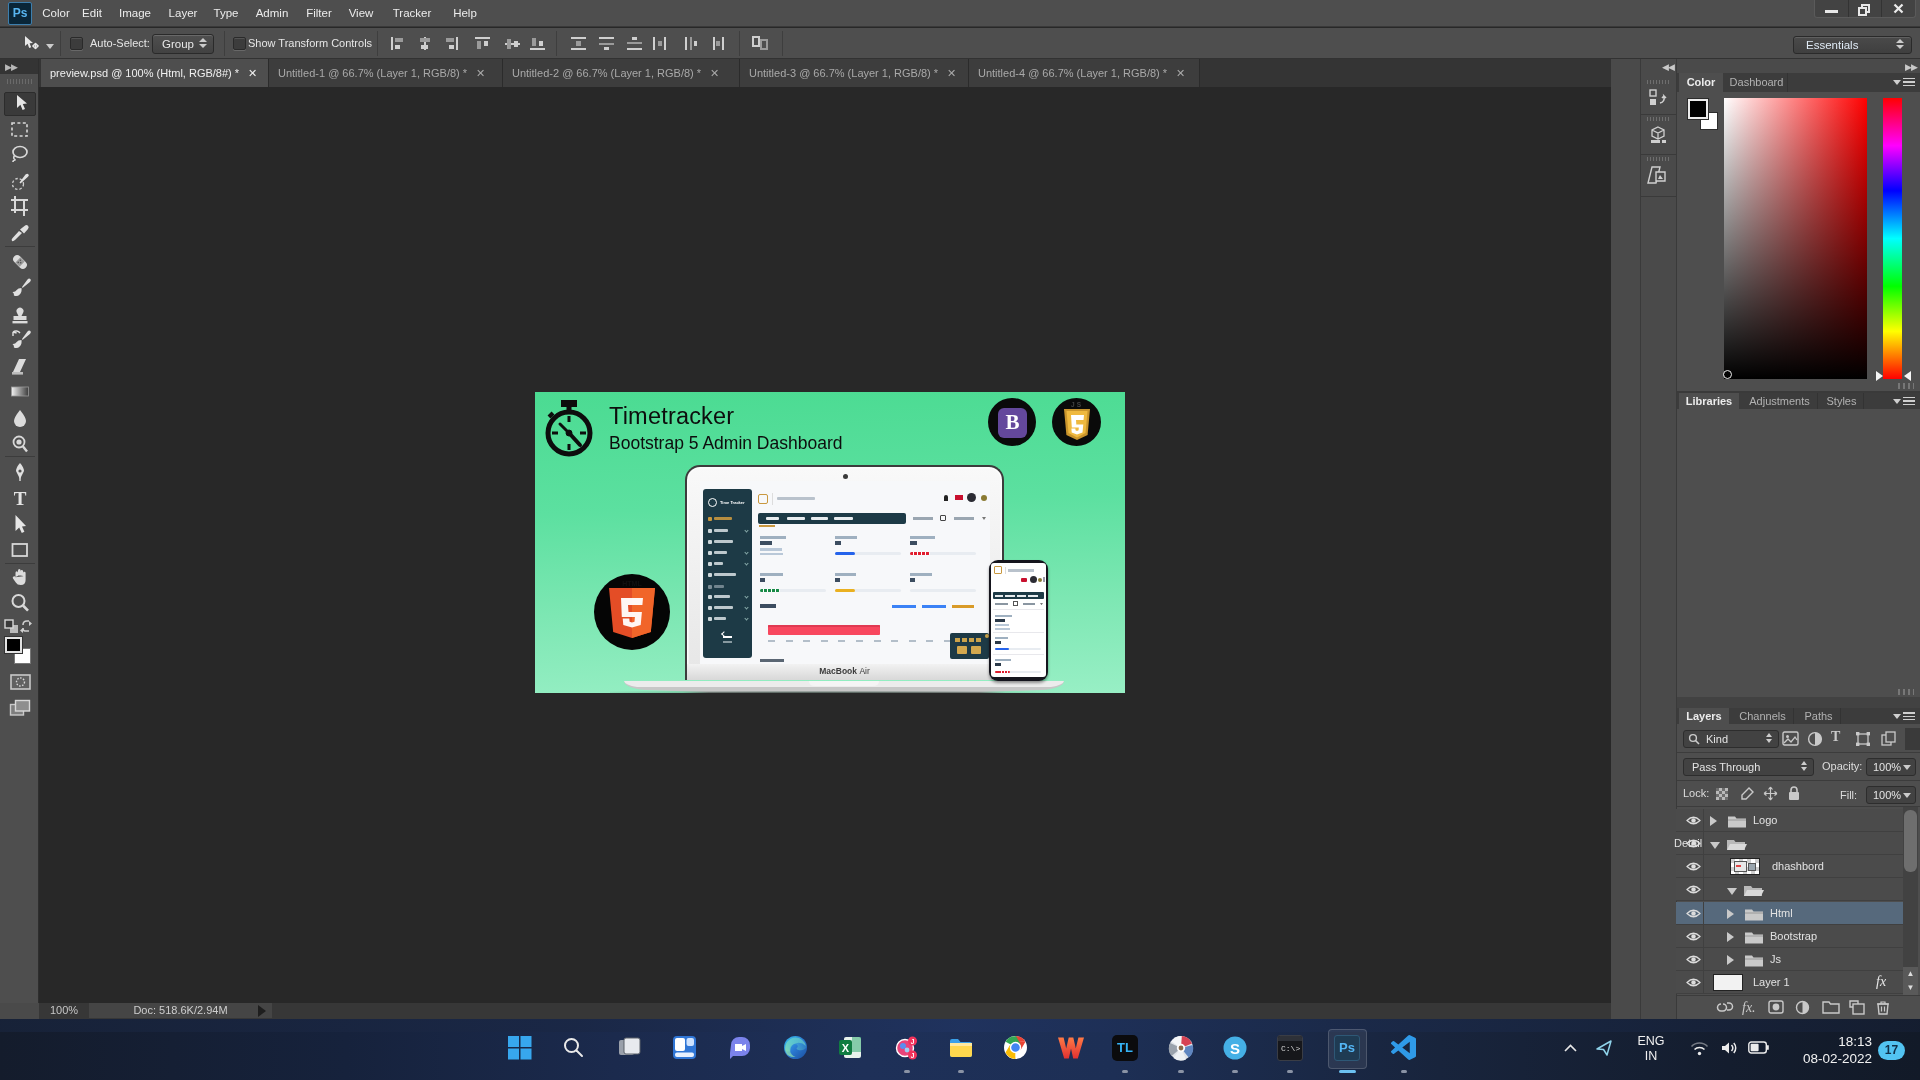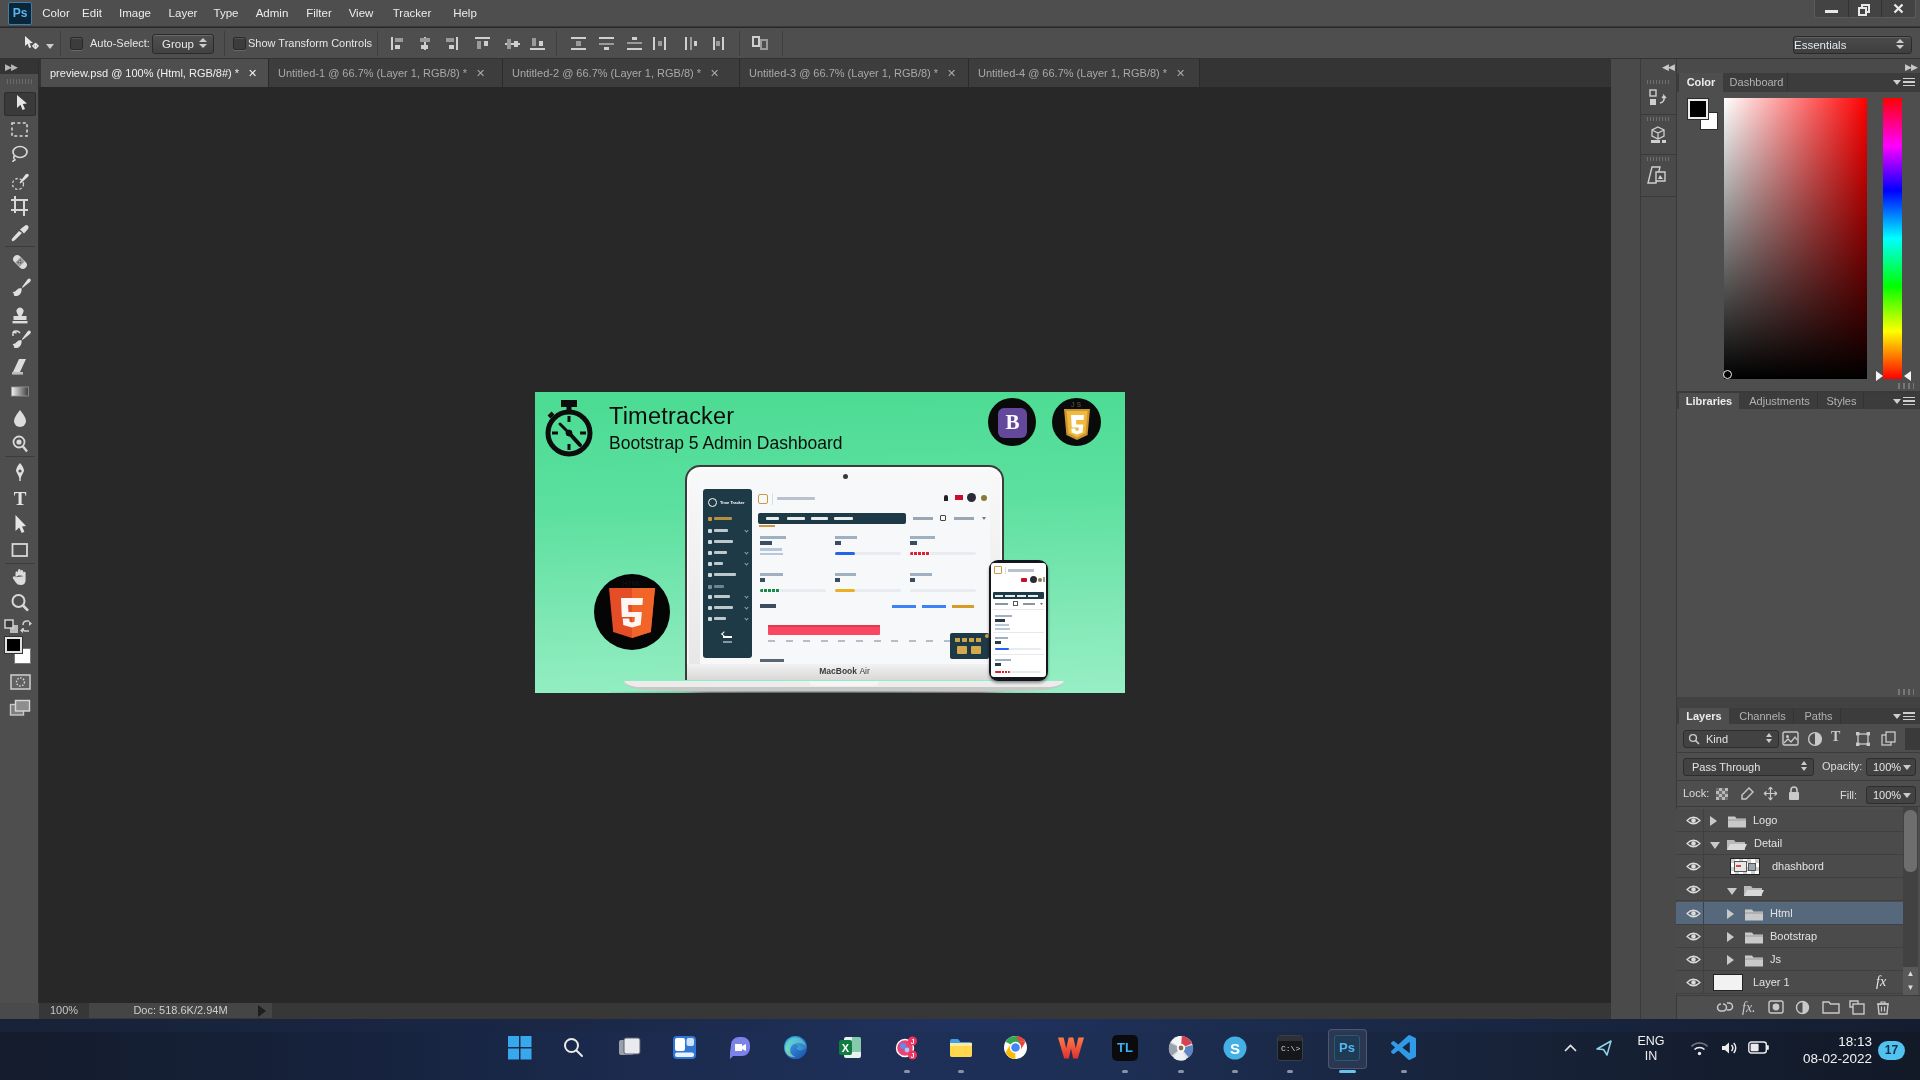--- a/index.html
+++ b/index.html
@@ -120,21 +120,21 @@
     <rect x="12" y="1" width="2" height="13" fill="#cfcfcf"></rect>
     <rect x="6" y="5" width="4" height="5" fill="#9a9a9a"></rect>
   </svg>
 <div class="sep" style="left:556px;top:31px;height:25px"></div>
 <div class="sep" style="left:739px;top:31px;height:25px"></div>
 <div class="sep" style="left:782px;top:31px;height:25px"></div>
 <svg class="a" style="left:752px;top:36px" width="17" height="15" viewBox="0 0 17 15">
     <rect x="1" y="1" width="6" height="9" fill="none" stroke="#cfcfcf" stroke-width="2"></rect>
     <rect x="9" y="4" width="6" height="9" fill="none" stroke="#9a9a9a" stroke-width="2"></rect>
   </svg>
-<div class="a" style="left:1793px;top:36px;width:119px;height:18px;background:linear-gradient(#4a4a4a,#3f3f3f);border:1px solid #2a2a2a;border-radius:3px;box-shadow:inset 0 1px 0 rgba(255,255,255,.12);color:#dfeaf5;font-size:11.5px;line-height:17px;">Essentials<span style="position:absolute;right:7px;top:2px">
+<div class="a" style="left:1793px;top:36px;width:119px;height:18px;background:linear-gradient(#4a4a4a,#3f3f3f);border:1px solid #2a2a2a;border-radius:3px;box-shadow:inset 0 1px 0 rgba(255,255,255,.12);color:#dfeaf5;font-size:11.5px;line-height:17px;padding-left:12px">Essentials<span style="position:absolute;right:7px;top:2px">
       <span style="display:block;border-left:4px solid transparent;border-right:4px solid transparent;border-bottom:4px solid #ccc;margin-bottom:2px"></span>
       <span style="display:block;border-left:4px solid transparent;border-right:4px solid transparent;border-top:4px solid #ccc"></span>
     </span></div>
 <div class="a" style="left:0;top:59px;width:1611px;height:28px;background:#343434"></div>
 <div class="a" style="left:5px;top:62px;color:#b8b8b8;font-size:9px;letter-spacing:-1px">▶▶</div>
 <div class="tab" style="left:41px;width:228px;background:#4e4e4e;color:#f0f0f0;padding-left:9px;border-right:1px solid #2b2b2b">preview.psd @ 100% (Html, RGB/8#) *<span class="tabx">✕</span></div>
 <div class="tab" style="left:269px;width:234px;background:#3d3d3d;color:#a9a9a9;padding-left:9px;border-right:1px solid #2b2b2b">Untitled-1 @ 66.7% (Layer 1, RGB/8) *<span class="tabx">✕</span></div>
 <div class="tab" style="left:503px;width:237px;background:#3d3d3d;color:#a9a9a9;padding-left:9px;border-right:1px solid #2b2b2b">Untitled-2 @ 66.7% (Layer 1, RGB/8) *<span class="tabx">✕</span></div>
 <div class="tab" style="left:740px;width:229px;background:#3d3d3d;color:#a9a9a9;padding-left:9px;border-right:1px solid #2b2b2b">Untitled-3 @ 66.7% (Layer 1, RGB/8) *<span class="tabx">✕</span></div>
 <div class="tab" style="left:969px;width:231px;background:#3d3d3d;color:#a9a9a9;padding-left:9px;border-right:1px solid #2b2b2b">Untitled-4 @ 66.7% (Layer 1, RGB/8) *<span class="tabx">✕</span></div>
@@ -561,21 +561,21 @@
         <path d="M1 5.5 Q7.5 -1 14 5.5 Q7.5 12 1 5.5Z" fill="none" stroke="#dcdcdc" stroke-width="1.2"></path>
         <circle cx="7.5" cy="5.5" r="2.2" fill="#dcdcdc"></circle>
       </svg>
     </span>
 </div>
 <div class="tri" style="left:1710px;top:842px;border-left:5px solid transparent;border-right:5px solid transparent;border-top:7px solid #c9c9c9"></div>
 <svg class="a" style="left:1726px;top:837px" width="22" height="14" viewBox="0 0 22 14">
     <path d="M1 3 h7 l1.5 2 H19 v8 H1 Z" fill="#b9b9b9"></path>
     <path d="M4 7 h17 l-3 6 H1 Z" fill="#d9d9d9"></path>
   </svg>
-<div class="a" style="left:1754px;top:837px;color:#e2e2e2;font-size:11px">Detail</div>
+<div class="a" style="left:1674px;top:837px;color:#e2e2e2;font-size:11px">Detail</div>
 <div class="lrow" style="top:855px;background:#4b4b4b">
 <span style="position:absolute;left:0;top:0;width:28px;height:23px;border-right:1px solid #404040">
       <svg class="eye" viewBox="0 0 15 11">
         <path d="M1 5.5 Q7.5 -1 14 5.5 Q7.5 12 1 5.5Z" fill="none" stroke="#dcdcdc" stroke-width="1.2"></path>
         <circle cx="7.5" cy="5.5" r="2.2" fill="#dcdcdc"></circle>
       </svg>
     </span>
 </div>
 <div class="a" style="left:1730px;top:858px;width:30px;height:17px;background:repeating-conic-gradient(#fff 0 25%,#cfcfcf 0 50%) 0 0/8px 8px;border:1px solid #222"></div>
 <div class="a" style="left:1734px;top:861px;width:13px;height:11px;background:#e8e8e8;border:1px solid #555"></div>

